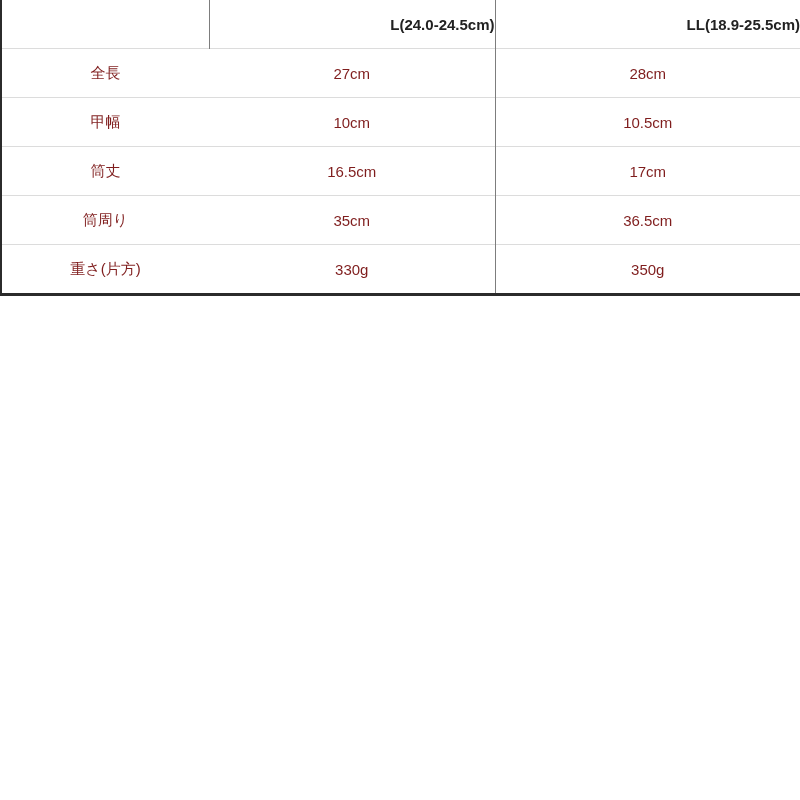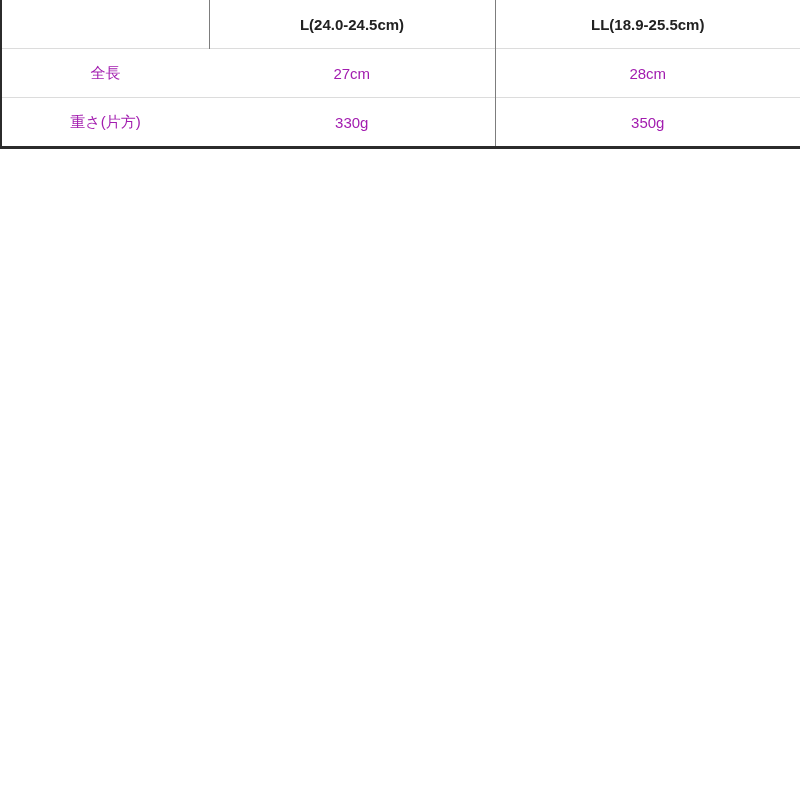--- a/index.html
+++ b/index.html
@@ -25,28 +25,29 @@
   .size-table col.c-label { width: 208px; }
   .size-table col.c-l     { width: 286px; }
   .size-table col.c-ll    { width: 306px; }
   .size-table th,
   .size-table td {
     height: 48px;
     padding: 0;
     text-align: center;
     vertical-align: middle;
     font-size: 15px;
-    color: #a21caf;
+    color: #7f1d1d;
     background: #ffffff;
     overflow: hidden;
     white-space: nowrap;
   }
   .size-table thead th {
     font-weight: bold;
     color: #222222;
+    text-align: right;
   }
   
   .size-table th + th,
   .size-table td + td {
     border-left: 1px solid #7d7d7d;
   }
   
   .size-table tbody tr th,
   .size-table tbody tr td {
     border-top: 1px solid #dcdcdc;
@@ -76,20 +77,35 @@
       <th>LL(18.9-25.5cm)</th>
     </tr>
   </thead>
   <tbody>
     <tr>
       <th>全長</th>
       <td>27cm</td>
       <td>28cm</td>
     </tr>
     <tr>
+      <th>甲幅</th>
+      <td>10cm</td>
+      <td>10.5cm</td>
+    </tr>
+    <tr>
+      <th>筒丈</th>
+      <td>16.5cm</td>
+      <td>17cm</td>
+    </tr>
+    <tr>
+      <th>筒周り</th>
+      <td>35cm</td>
+      <td>36.5cm</td>
+    </tr>
+    <tr>
       <th>重さ(片方)</th>
       <td>330g</td>
       <td>350g</td>
     </tr>
   </tbody>
 </table>
 
 <div class="spacer"></div>
 
 </body></html>

